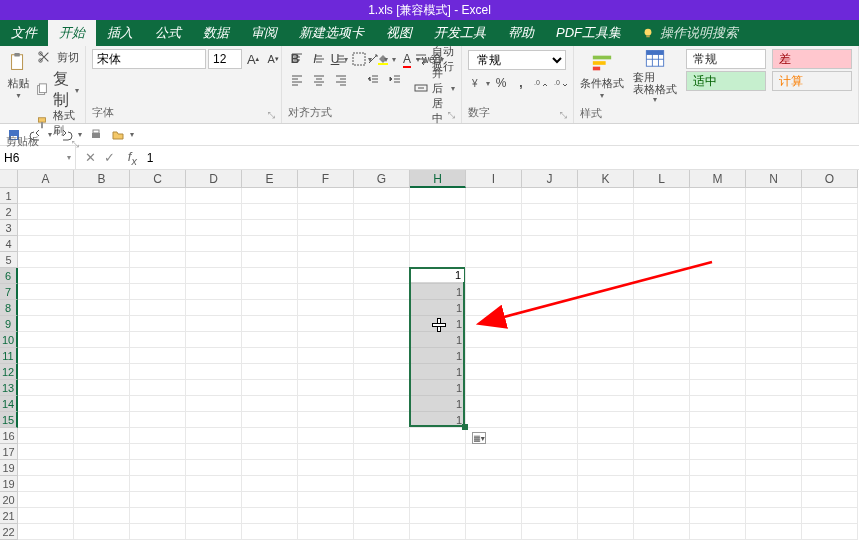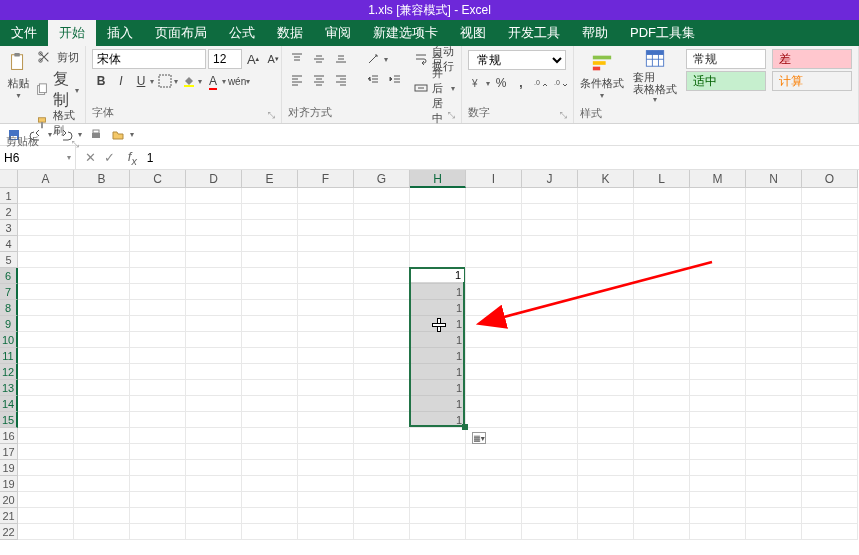--- a/index.html
+++ b/index.html
@@ -1,20 +1,20 @@
 <!DOCTYPE html>
 <html><head>
 <meta charset="utf-8">
 <style>
   * { box-sizing: border-box; margin: 0; padding: 0; font-family: "Microsoft YaHei", Arial, sans-serif; }
   body { width: 859px; height: 555px; background: #fff; overflow: hidden; position: relative; font-size: 12px; }
 
   .titlebar { background: #6d28d9; color: #fff; height: 20px; line-height: 20px; text-align: center; font-size: 12px; }
 
-  .tabs { background: #0e6b3f; height: 26px; display: flex; align-items: stretch; color: #fff; font-size: 13px; }
+  .tabs { background: #0e6b3f; height: 26px; display: flex; align-items: stretch; color: #fff; font-size: 13px; font-style: italic; }
   .tab { padding: 0 11px; display: flex; align-items: center; cursor: pointer; }
   .tab.active { background: #f3f3f3; color: #0e6b3f; }
   .tell-me { display: flex; align-items: center; gap: 6px; margin-left: 10px; color: #d9e8df; }
   .bulb { width: 12px; height: 12px; display: inline-block; }
 
   .ribbon { background: #f3f3f3; border-bottom: 1px solid #d4d4d4; height: 78px; display: flex; }
   .group { border-right: 1px solid #e0e0e0; display: flex; flex-direction: column; justify-content: space-between; padding: 2px 6px 0 6px; }
   .group-body { display: flex; align-items: flex-start; gap: 4px; flex: 1; }
   .group-label { text-align: left; font-size: 11px; color: #666; padding: 2px 0 3px 0; position: relative; }
   .group-label .launcher { position: absolute; right: 0; bottom: 2px; font-size: 9px; color: #888; cursor: pointer; }
@@ -81,29 +81,35 @@
 <body>
 
 <div class="titlebar">
   <span>1.xls  [兼容模式]  -  Excel</span>
 </div>
 
 <div class="tabs" id="tabs">
     <div class="tab">文件</div>
     <div class="tab active">开始</div>
     <div class="tab">插入</div>
-    <div class="tab">页面布局</div>
     <div class="tab">公式</div>
     <div class="tab">数据</div>
     <div class="tab">审阅</div>
     <div class="tab">新建选项卡</div>
     <div class="tab">视图</div>
     <div class="tab">开发工具</div>
     <div class="tab">帮助</div>
     <div class="tab">PDF工具集</div>
+    <div class="tell-me">
+      <svg class="bulb" viewBox="0 0 14 14">
+        <circle cx="7" cy="6" r="4" fill="#ffd966"></circle>
+        <rect x="5" y="10" width="4" height="2" fill="#bfa24c"></rect>
+      </svg>
+      <span>操作说明搜索</span>
+    </div>
   </div>
 
 <div class="ribbon">
 
   <div class="group" style="width:86px">
     <div class="group-body">
       <div class="big-btn">
         <svg class="ic" viewBox="0 0 24 24">
             <rect x="5" y="3" width="12" height="16" fill="#fff" stroke="#b38b3f"></rect>
             <rect x="8" y="1" width="6" height="4" fill="#888" rx="1"></rect>
@@ -140,21 +146,21 @@
               </svg>
             </span>
           <span style="font-size:11px;color:#444">格式刷</span>
         </div>
       </div>
     </div>
     <div class="group-label"><span>剪贴板</span><span class="launcher">⤡</span></div>
   </div>
 
   <div class="group" style="width:196px">
-    <div class="group-body" style="flex-direction:column;gap:4px;padding-top:2px">
+    <div class="group-body" style="gap:4px;padding-top:2px">
       <div class="mini-row" style="gap:2px">
         <input class="font-name" value="宋体" style="">
         <input class="font-size" value="12" style="">
         <span class="mini-btn" style="font-size:13px">A<sup style="font-size:7px">▴</sup></span>
         <span class="mini-btn" style="font-size:11px">A<sup style="font-size:7px">▾</sup></span>
       </div>
       <div class="mini-row" style="gap:2px">
         <span class="mini-btn" style="font-weight:bold">B</span>
         <span class="mini-btn" style="font-style:italic">I</span>
         <span class="mini-btn" style="text-decoration:underline">U</span>

